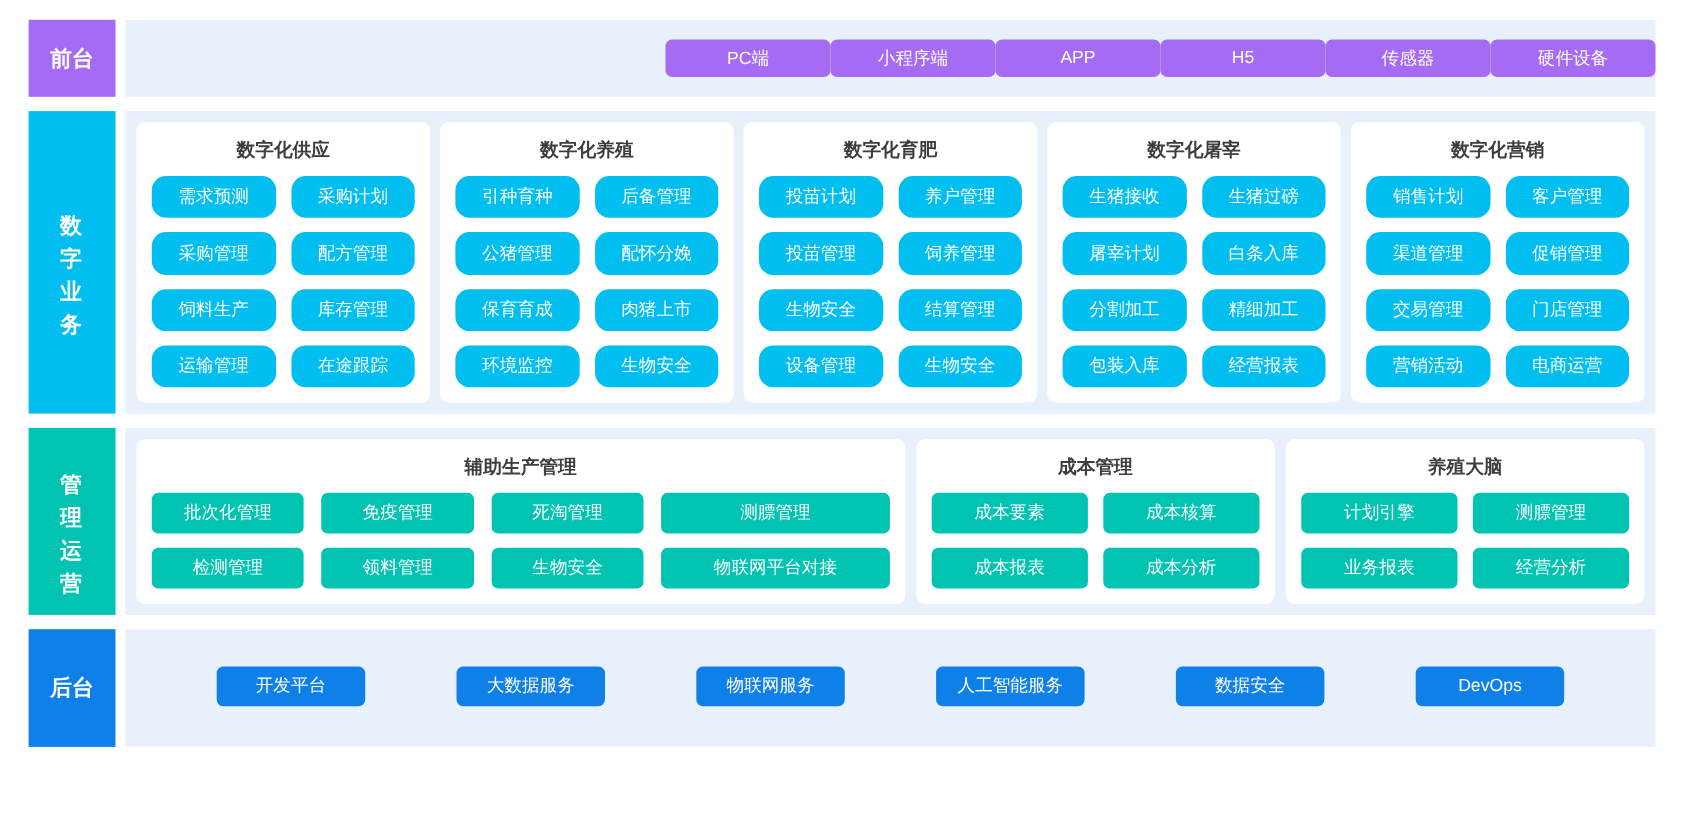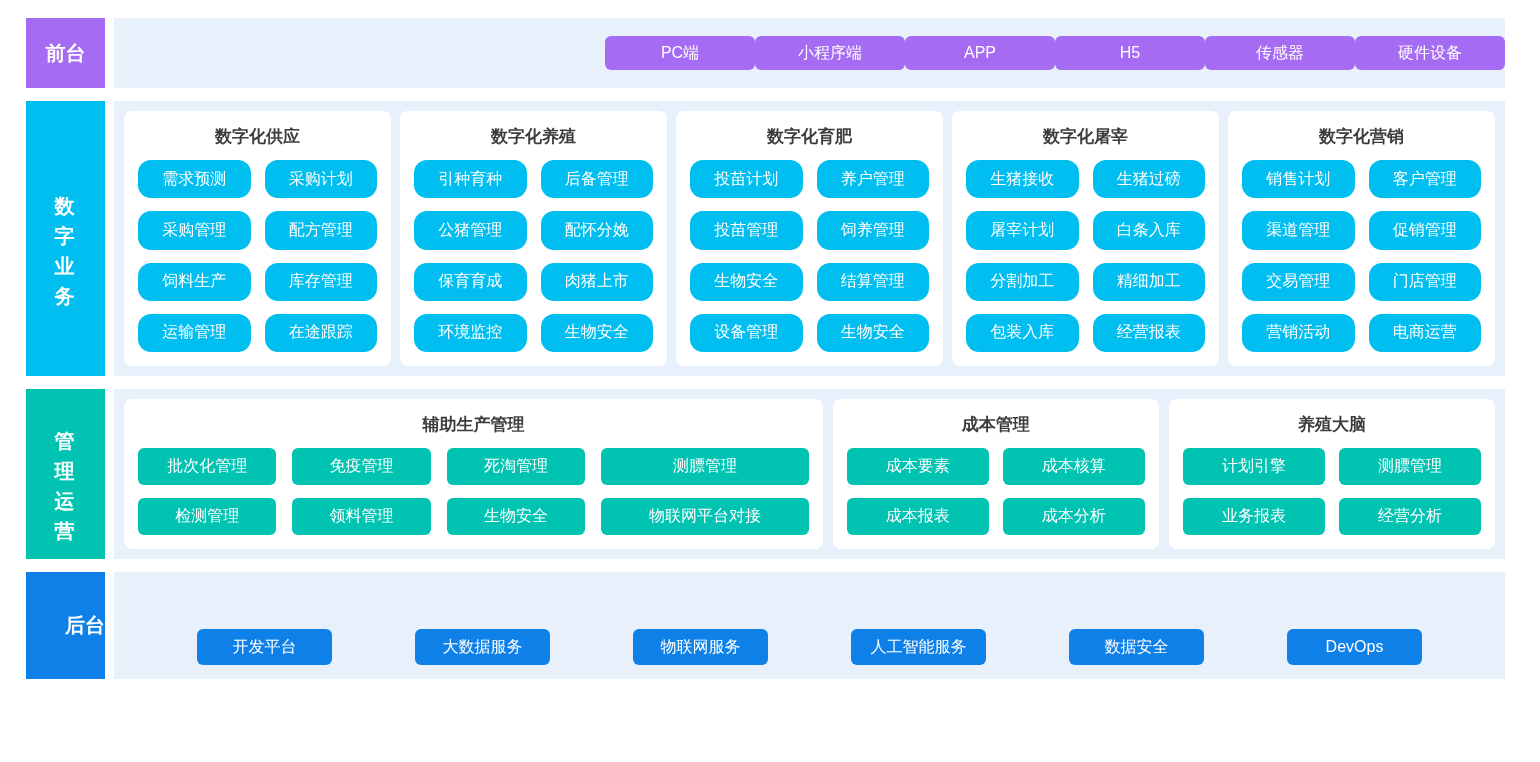--- a/index.html
+++ b/index.html
@@ -11,21 +11,21 @@
   .row { display:flex; gap:9px; }
 
   .side-label {
     width:79px; flex:0 0 79px; display:flex; align-items:center; justify-content:center;
     color:#fff; font-size:20px; font-weight:bold;
   }
   .side-label.vertical span { display:inline-block; width:1.1em; word-break:break-all; text-align:left; line-height:1.5;margin-top:24px; }
   .bg-purple { background:var(--purple); }
   .bg-cyan   { background:var(--cyan); }
   .bg-teal   { background:var(--teal); }
-  .bg-blue   { background:var(--blue);justify-content:flex-end; }
+  .bg-blue   { background:var(--blue); }
 
   .band { width:1391px; box-sizing:border-box; background:var(--band_bg); }
 
   .btn {
     color:var(--button_text); display:flex; align-items:center; justify-content:center;
     border-radius:6px; font-size:16px; cursor:pointer; white-space:nowrap;
   }
 
   
   .band.frontend { height:70px; display:flex; align-items:center; justify-content:flex-end; }
@@ -48,21 +48,21 @@
 
   
   .band.mgmt { height:170px; display:flex; gap:10px; padding:10px; }
   .band.mgmt .card.wide   { flex:2.25; }
   .band.mgmt .card.narrow { flex:1; }
   .band.mgmt .btn { background:var(--teal); }
 
   
   .band.backend { height:107px; display:flex; flex-direction:column; padding:10px 0 14px; }
   .platform-title { text-align:center; font-size:17px; font-weight:bold; color:var(--title_text); flex:0 0 auto; padding-bottom:10px; }
-  .backend-btn-row { display:flex; align-items:flex-end; justify-content:space-evenly; flex:1; }
+  .backend-btn-row { display:flex; align-items:center; justify-content:space-evenly; flex:1; }
   .band.backend .btn { width:135px; height:36px; background:var(--blue); }
 </style>
 </head>
 <body>
 
 <div class="layout">
 
   <div class="row">
     <div class="side-label bg-purple">
       <span>前台</span>

